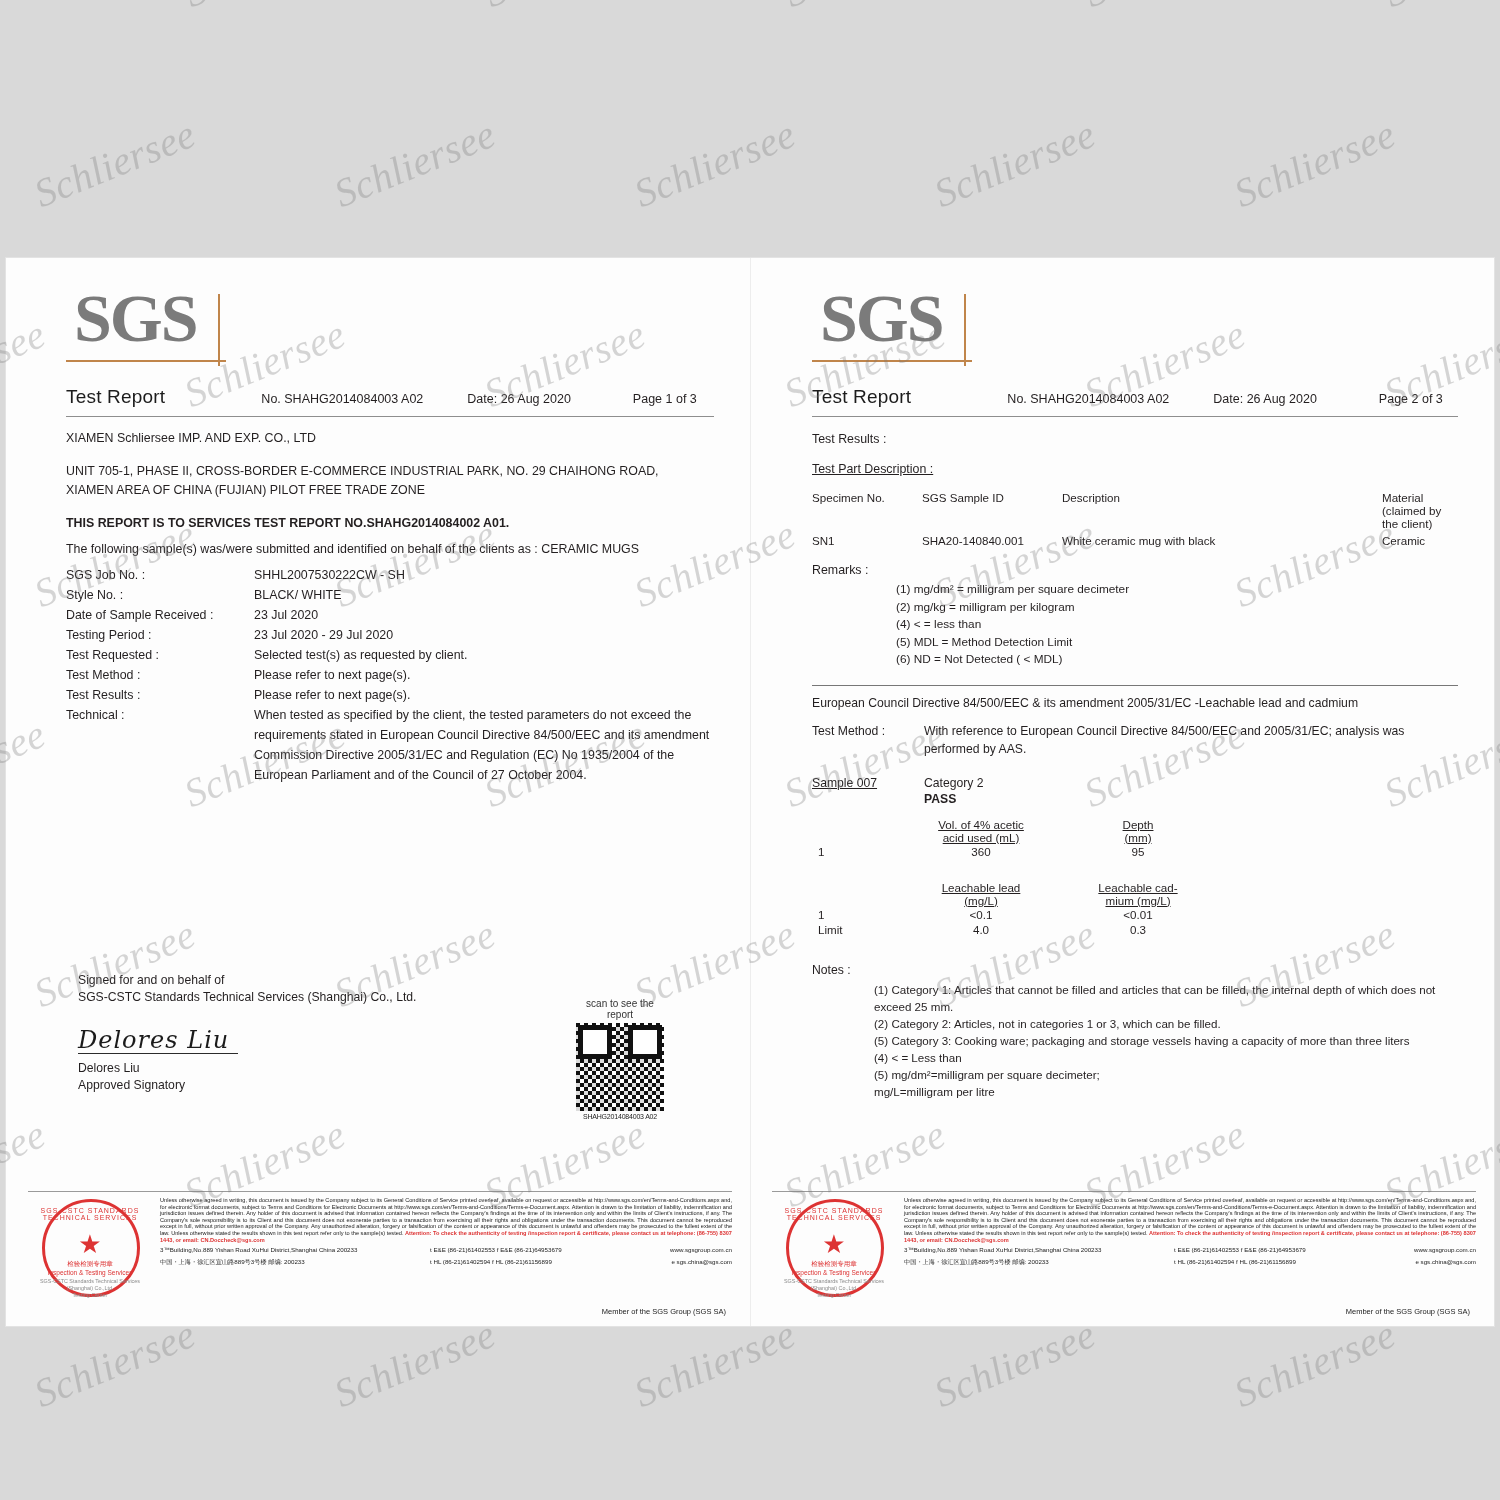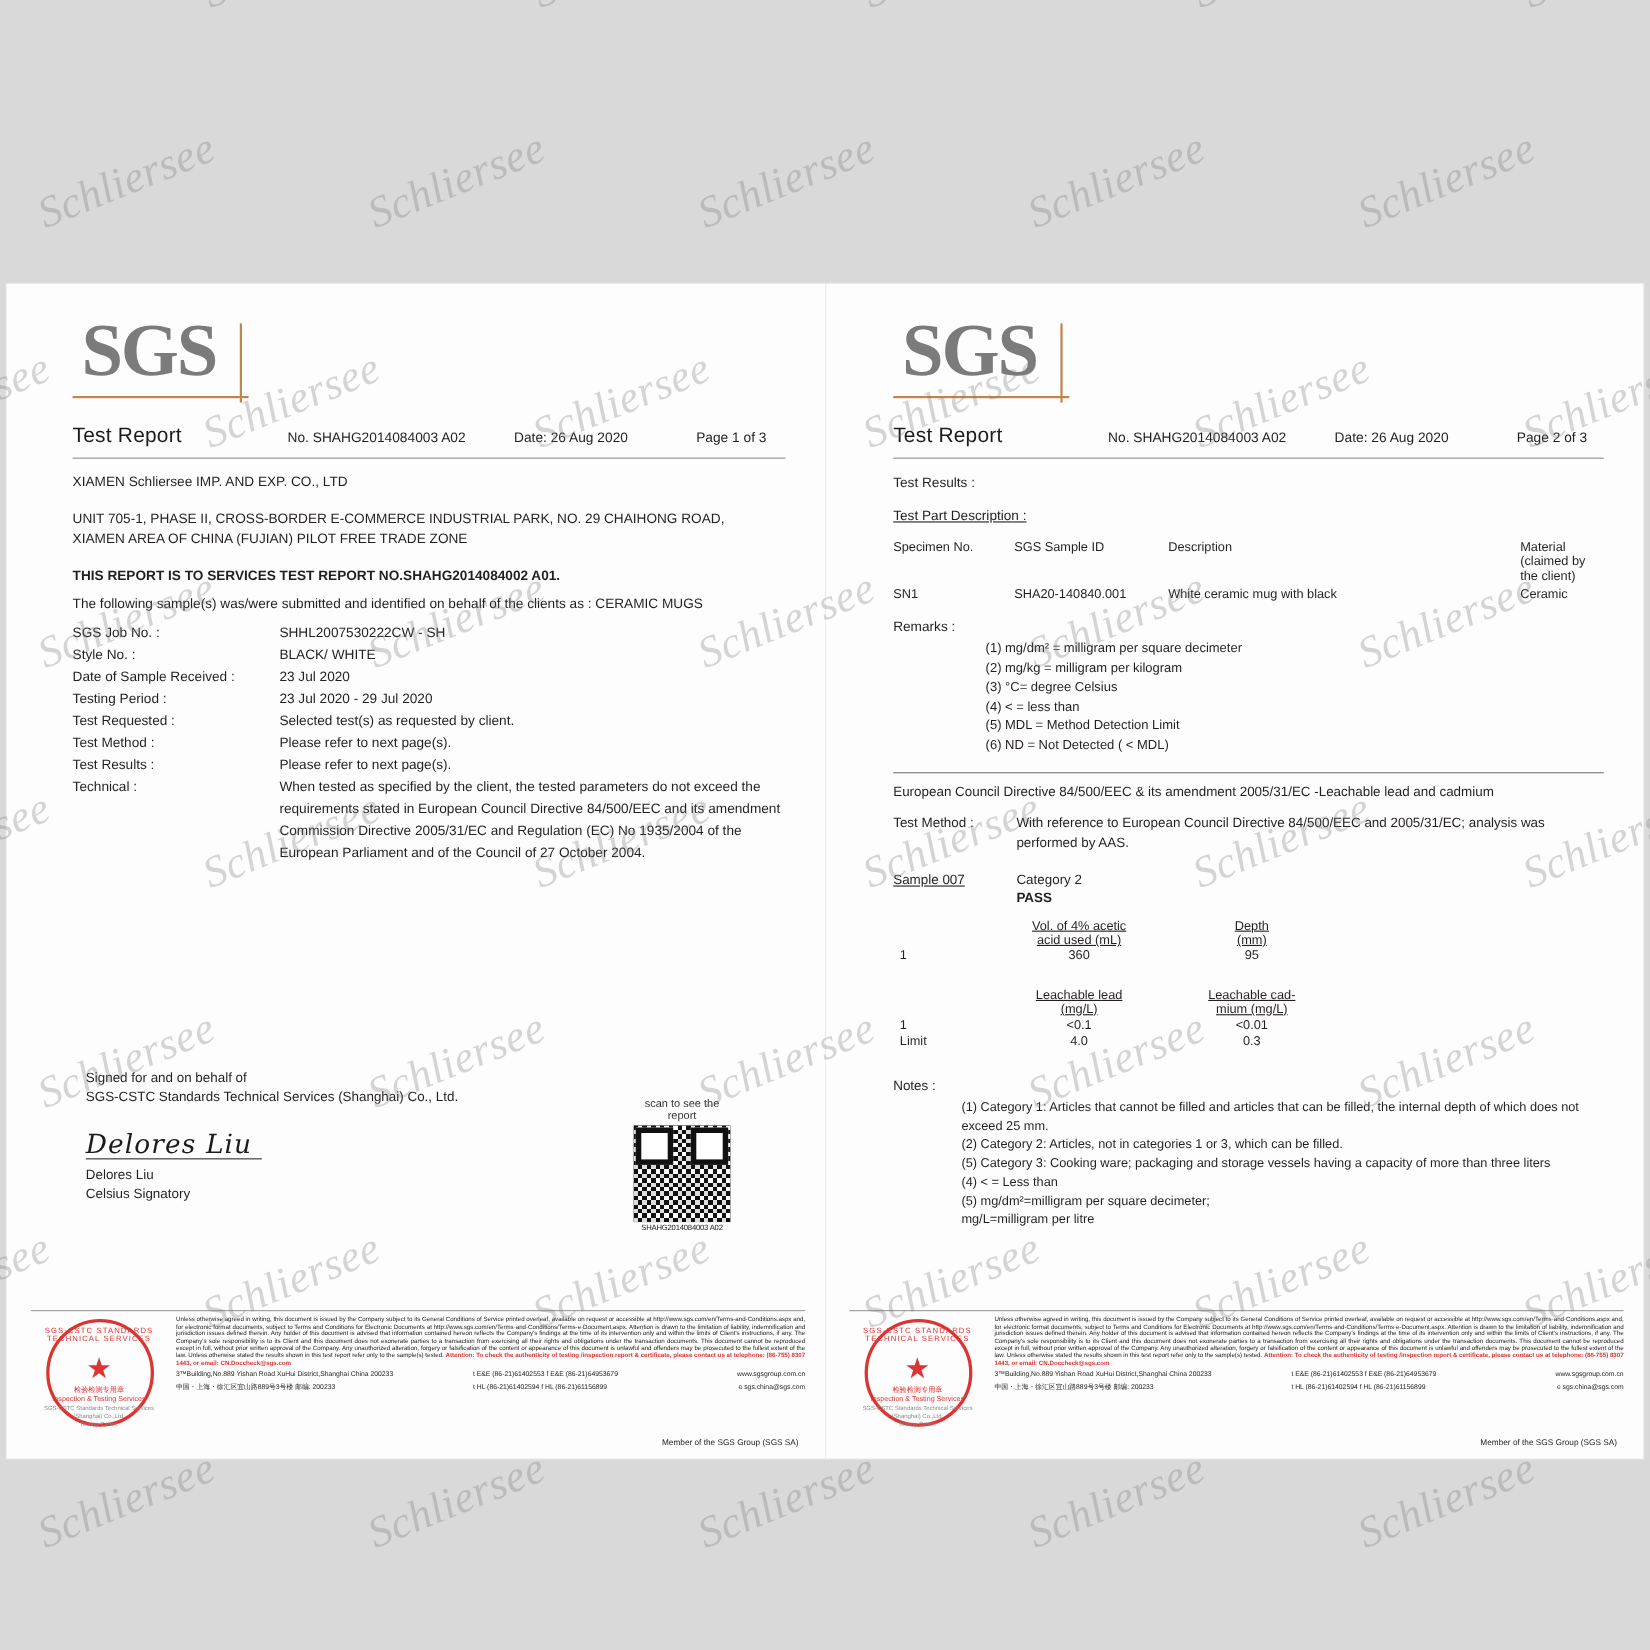--- a/index.html
+++ b/index.html
@@ -392,21 +392,21 @@
         <span class="k">Technical :</span>
         <span class="v">When tested as specified by the client, the tested parameters do not exceed the requirements stated in European Council Directive 84/500/EEC and its amendment Commission Directive 2005/31/EC and Regulation (EC) No 1935/2004 of the European Parliament and of the Council of 27 October 2004.</span>
       </div>
 
       <div class="sign-block">
         <div>Signed for and on behalf of</div>
         <div>SGS-CSTC Standards Technical Services (Shanghai) Co., Ltd.</div>
         <div class="sig-script">Delores  Liu</div>
         <div class="sig-rule"></div>
         <div>Delores Liu</div>
-        <div>Celsius Signatory</div>
+        <div>Approved Signatory</div>
       </div>
 
       <div class="qr-area">
         <div class="qr-cap">scan to see the report</div>
         <div class="qr"></div>
         <div class="qr-id">SHAHG2014084003  A02</div>
       </div>
 
       <div class="footer">
         <div class="footer-rule"></div>
@@ -484,21 +484,20 @@
             <td>White ceramic mug with black</td>
             <td>Ceramic</td>
           </tr>
         </tbody>
       </table>
 
       <div class="remarks-label">Remarks :</div>
       <div class="remarks-list">
         <div>(1) mg/dm² = milligram per square decimeter</div>
         <div>(2) mg/kg = milligram per kilogram</div>
-        <div>(3) °C= degree Celsius</div>
         <div>(4) &lt; = less than</div>
         <div>(5) MDL = Method Detection Limit</div>
         <div>(6) ND = Not Detected ( &lt; MDL)</div>
       </div>
 
       <hr class="sec-rule">
       <div class="sec-title">European Council Directive 84/500/EEC &amp; its amendment 2005/31/EC -Leachable lead and cadmium</div>
 
       <div class="tm-row">
         <span class="k">Test Method :</span>

